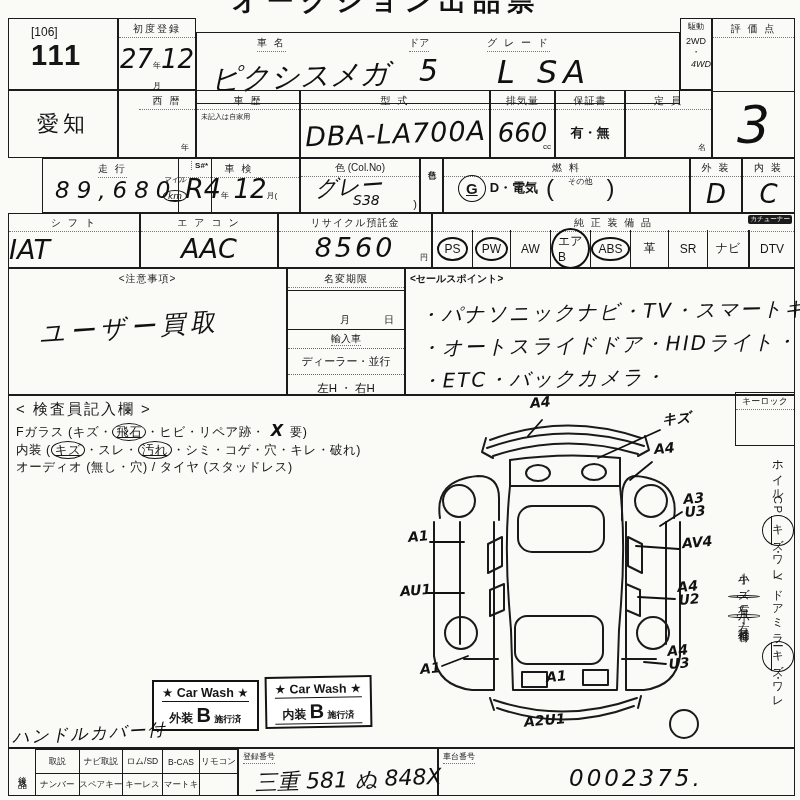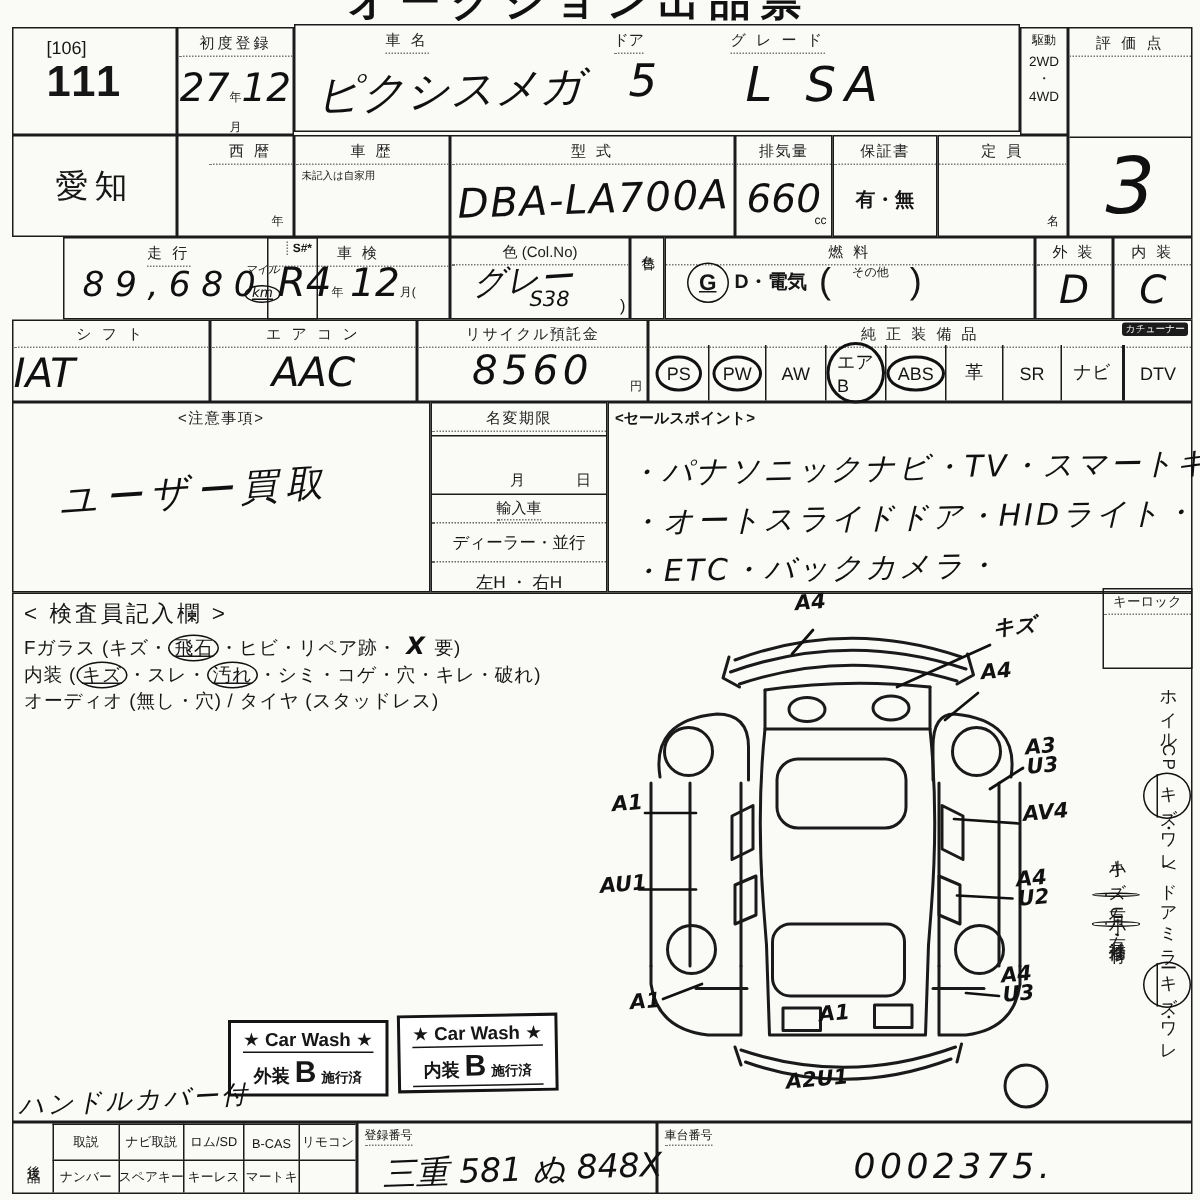--- a/index.html
+++ b/index.html
@@ -45,34 +45,34 @@
     <div style="font-size:29px;font-weight:bold;margin:0 0 0 22px;letter-spacing:2px;">111</div>
   </div>
 
   <div class="cell" style="left:118px;top:18px;width:78px;height:72px;">
     <span class="lbl dot" style="margin-top:3px;">初度登録</span>
     <div style="margin-top:6px;text-align:center;">
       <span class="hw" style="font-size:26px;">27</span><span class="tiny">年</span><span class="hw" style="font-size:26px;">12</span><span class="tiny">月</span>
     </div>
   </div>
 
-  <div class="cell" style="left:196px;top:16px;width:484px;height:72px;">
+  <div class="cell" style="left:196px;top:32px;width:484px;height:72px;">
     <span class="lbl dot" style="position:absolute;left:60px;top:3px;">車  名</span>
     <span class="lbl dot" style="position:absolute;left:212px;top:3px;letter-spacing:0;">ドア</span>
     <span class="lbl dot" style="position:absolute;left:290px;top:3px;">グ レ ー ド</span>
     <div class="hw" style="position:absolute;left:14px;top:24px;font-size:29px;transform:rotate(-2deg);">ピクシスメガ</div>
     <div class="hw" style="position:absolute;left:222px;top:20px;font-size:30px;">5</div>
     <div class="hw" style="position:absolute;left:300px;top:20px;font-size:32px;letter-spacing:6px;">L SA</div>
   </div>
 
   <div class="cell" style="left:680px;top:18px;width:32px;height:72px;">
     <span class="tiny" style="display:block;text-align:center;margin-top:2px;">駆動</span>
     <span style="display:block;text-align:center;font-size:9px;margin-top:4px;">2WD</span>
     <span style="display:block;text-align:center;font-size:9px;">・</span>
-    <span style="display:block;text-align:center;font-size:9px;">4WD</span>
+    <span style="display:block;text-align:right;font-size:9px;font-style:italic;">4WD</span>
   </div>
 
   <div class="cell" style="left:712px;top:18px;width:83px;height:140px;">
     <span class="lbl dot" style="margin-top:3px;">評 価 点</span>
     <div style="position:absolute;left:0;right:0;top:72px;border-top:1.8px solid #1b1b1b;"></div>
     <div class="hw" style="position:absolute;left:0;right:0;top:74px;bottom:0;display:flex;align-items:center;justify-content:center;font-size:52px;">3</div>
   </div>
 
   <div class="cell val-center" style="left:8px;top:90px;width:110px;height:68px;font-size:22px;letter-spacing:4px;">愛知</div>
 

